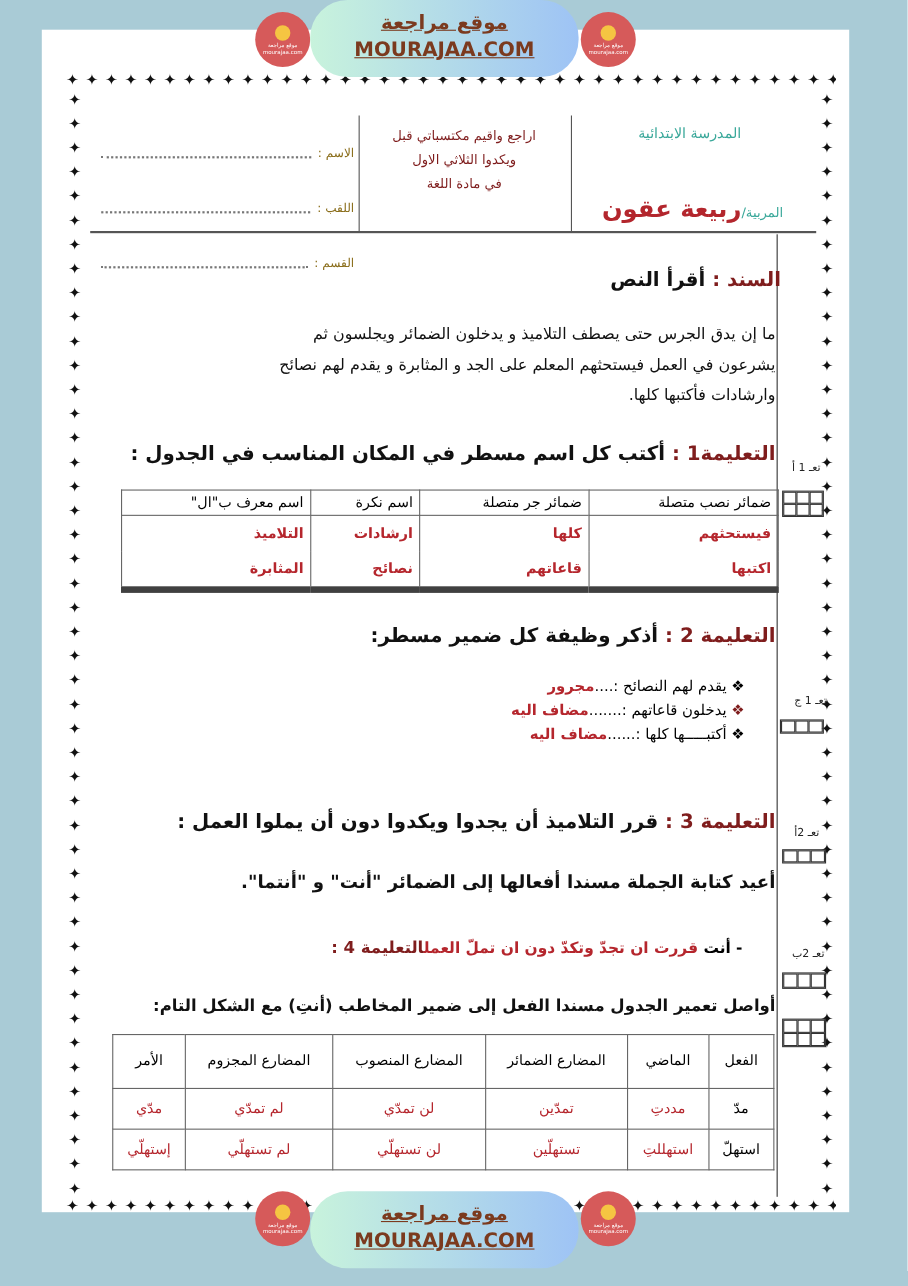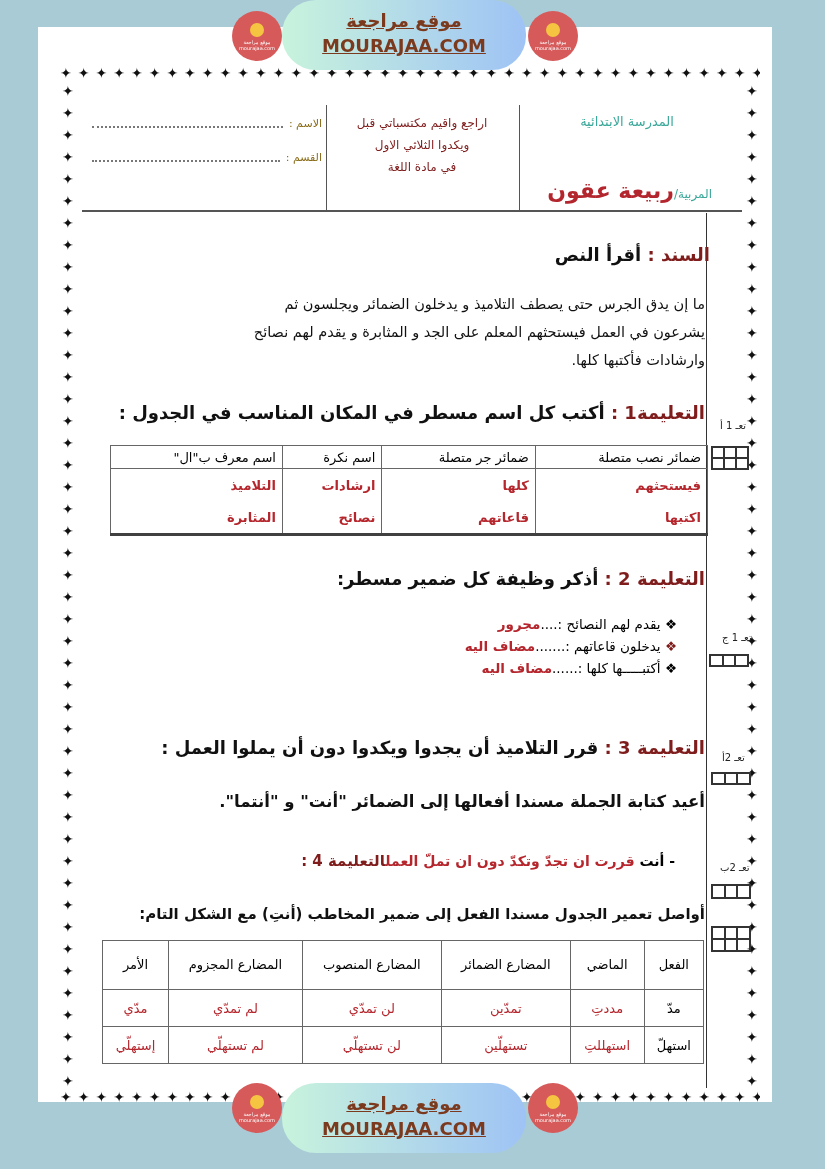--- a/index.html
+++ b/index.html
@@ -17,33 +17,33 @@
   .badge{position:absolute;width:50px;height:50px;border-radius:50%;background:#d65a5a;color:#fff;font-size:5px;text-align:center;}
   .badge .dot{width:14px;height:14px;border-radius:50%;background:#f5c542;margin:12px auto 2px;}
   .header{position:absolute;left:82px;top:100px;width:660px;height:110px;border-bottom:2px solid #555;direction:rtl;}
   .hcol{position:absolute;top:0;height:110px;}
   .hdiv{position:absolute;top:5px;width:1px;height:105px;background:#555;}
   .school{right:20px;width:190px;text-align:center;font-size:13px;color:#3aa89a;}
   .teacher{position:absolute;right:30px;top:78px;font-size:12px;color:#3aa89a;}
   .teacher b{color:#b3262d;font-size:22px;}
   .title-block{right:225px;width:190px;text-align:center;font-size:12px;line-height:22px;color:#7f1d1d;padding-top:12px;}
   .fields{left:10px;width:230px;font-size:11px;color:#8a6d1a;}
-  .fields div{display:flex;direction:rtl;margin-top:12px;height:22px;align-items:center;}
+  .fields div{display:flex;direction:rtl;margin-top:28px;height:22px;align-items:center;}
   .fields .dots{flex:1;border-bottom:2px dotted #777;margin-right:6px;height:8px;}
   .rtl{direction:rtl;position:absolute;}
   .pink{color:#7f1d1d;}
   .red{color:#b5262d;font-weight:bold;}
   .h2{font-size:18px;font-weight:bold;color:#111;}
   .passage{right:120px;top:290px;width:560px;font-size:14.5px;line-height:28px;color:#111;text-align:right;}
   table{border-collapse:collapse;direction:rtl;}
   td,th{border:1px solid #666;font-size:13px;text-align:right;padding:2px 6px;}
   .t1{position:absolute;left:110px;top:445px;width:598px;}
   .t1 th{font-weight:normal;height:18px;}
   .t1 td{border-top:none;border-bottom:none;height:28px;}
-  .t1 tr:last-child td{border-bottom:3px solid #404040;}
+  .t1 tr:last-child td{border-bottom:6px solid #404040;}
   .t2{position:absolute;left:102px;top:940px;width:602px;}
   .t2 td,.t2 th{text-align:center;height:32px;font-weight:normal;}
   .t2 th{height:44px;line-height:18px;}
   .vline{position:absolute;left:706px;top:213px;width:1px;height:875px;background:#333;}
   .score{position:absolute;font-size:10px;color:#222;}
   .grid{position:absolute;border:1px solid #333;display:grid;}
   .grid span{border:1px solid #333;}
   .bullets div{margin:6px 0;font-size:13.5px;}
 </style>
 </head>
@@ -82,20 +82,24 @@
     <div>ويكدوا الثلاثي الاول</div>
     <div>في مادة اللغة</div>
   </div>
   <div class="hdiv" style="right:415px"></div>
   <div class="hcol fields">
     <div>
         <span>الاسم :</span>
         <span class="dots"></span>
       </div>
     <div>
+        <span>اللقب :</span>
+        <span class="dots"></span>
+      </div>
+    <div>
         <span>القسم :</span>
         <span class="dots"></span>
       </div>
   </div>
 </div>
 
 <div class="vline"></div>
 
 <div class="rtl h2" style="right:115px;top:244px;">
   <span class="pink">السند :</span> <span>أقرأ النص</span>

